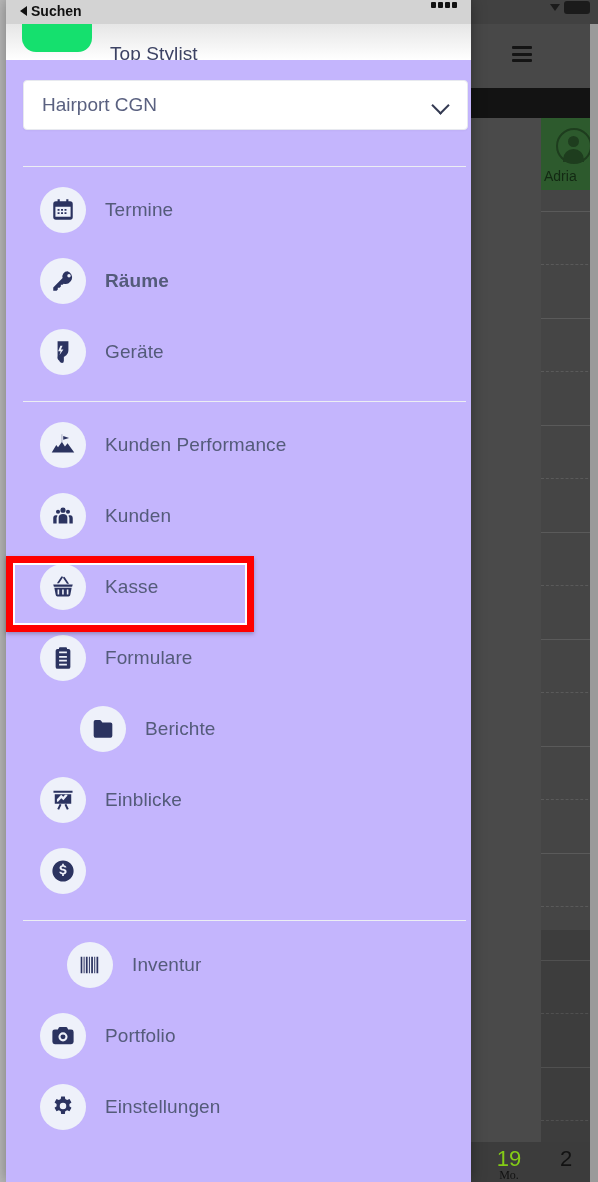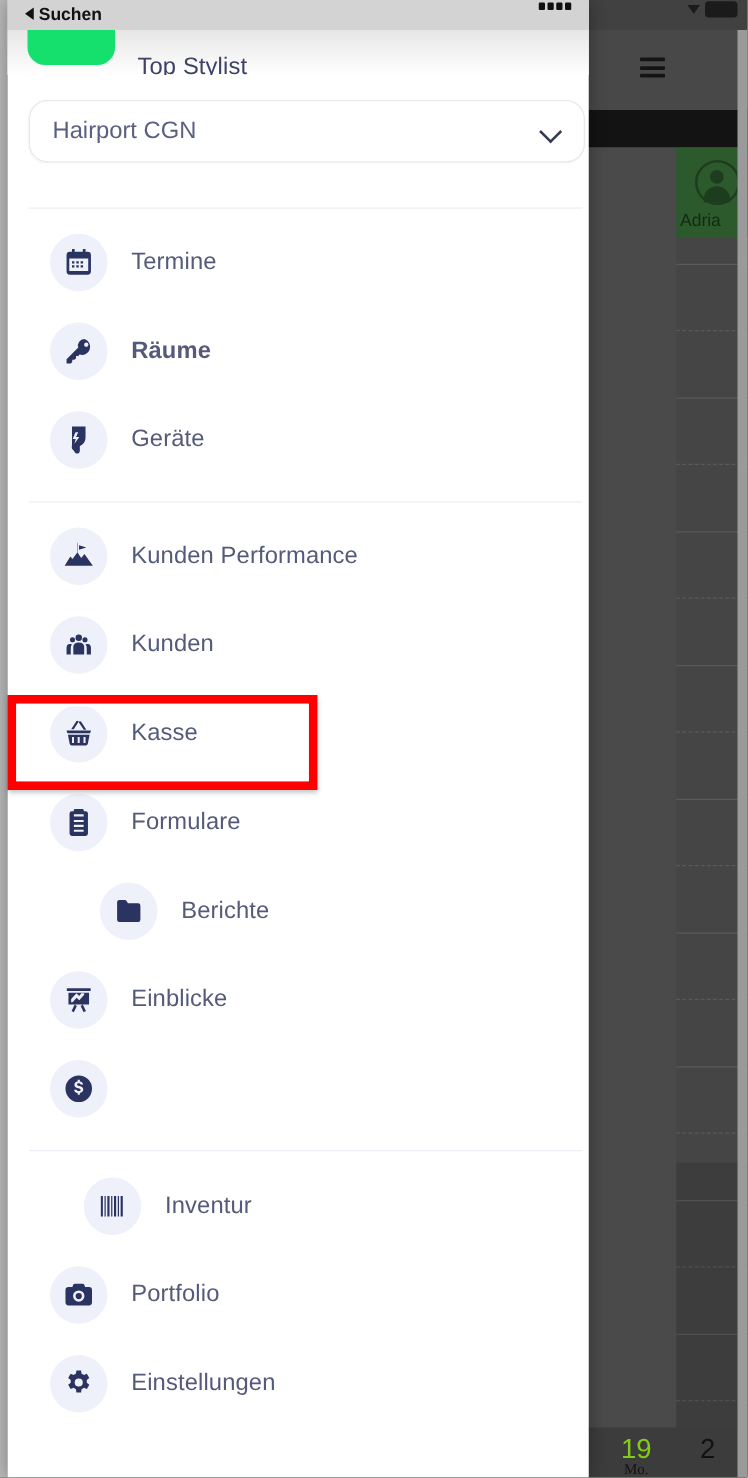--- a/index.html
+++ b/index.html
@@ -93,21 +93,21 @@
     font-size:22px; color:#121212;
   }
   .cal-rightedge{
     position:absolute; left:590px; top:24px; width:8px; height:1158px;
     background:#9a9a9a;
   }
 
   
   #sidebar{
     position:absolute; left:6px; top:0; width:465px; height:1182px;
-    background:#ffffff;
+    background:#c4b5fd;
     box-shadow:0 0 14px rgba(0,0,0,0.35);
   }
   #left-edge-strip{
     position:absolute; left:0; top:0; width:6px; height:1182px;
     background:#b9b9b9;
   }
   .ios-statusbar{
     position:absolute; left:0; top:0; width:465px; height:24px;
     background:#d3d3d3;
   }
@@ -132,21 +132,21 @@
     position:absolute; left:16px; top:-10px; width:70px; height:38px;
     background:#15e06e; border-radius:0 0 14px 14px;
   }
   .brand-title{
     position:absolute; left:104px; top:19px;
     font-size:19px; color:#3d4364; letter-spacing:0.1px;
   }
 
   .location-select{
     position:absolute; left:17px; top:80px; width:445px; height:50px;
-    background:#fff; border:1px solid #e7e9ef; border-radius:15px;
+    background:#fff; border:1px solid #e7e9ef; border-radius:4px;
     display:flex; align-items:center; padding:0 18px;
     box-shadow:0 1px 2px rgba(0,0,0,0.03);
     gap:38px;
   }
   .location-select .val{ flex:1; font-size:19px; color:#5a6180; }
   .chev{ width:16px; height:16px; position:relative; }
   .chev:before{
     content:""; position:absolute; left:1px; top:2px; width:11px; height:11px;
     border-right:2.4px solid #343a52; border-bottom:2.4px solid #343a52;
     transform:rotate(45deg);

